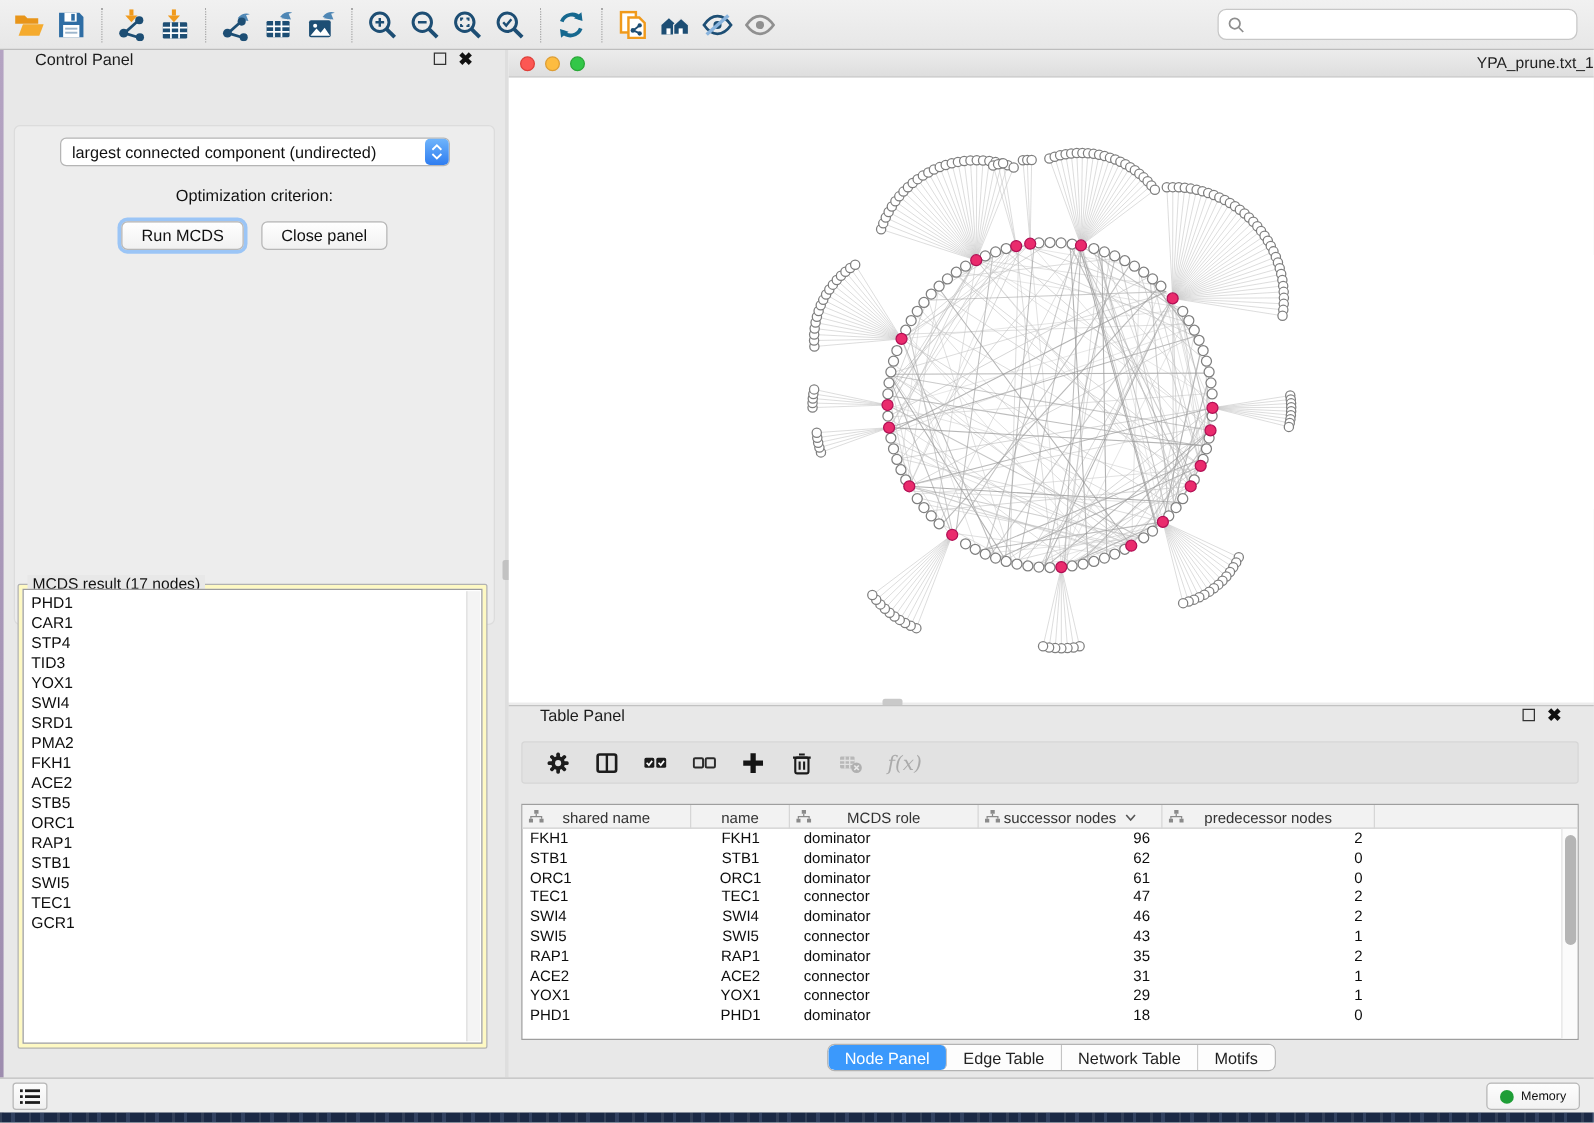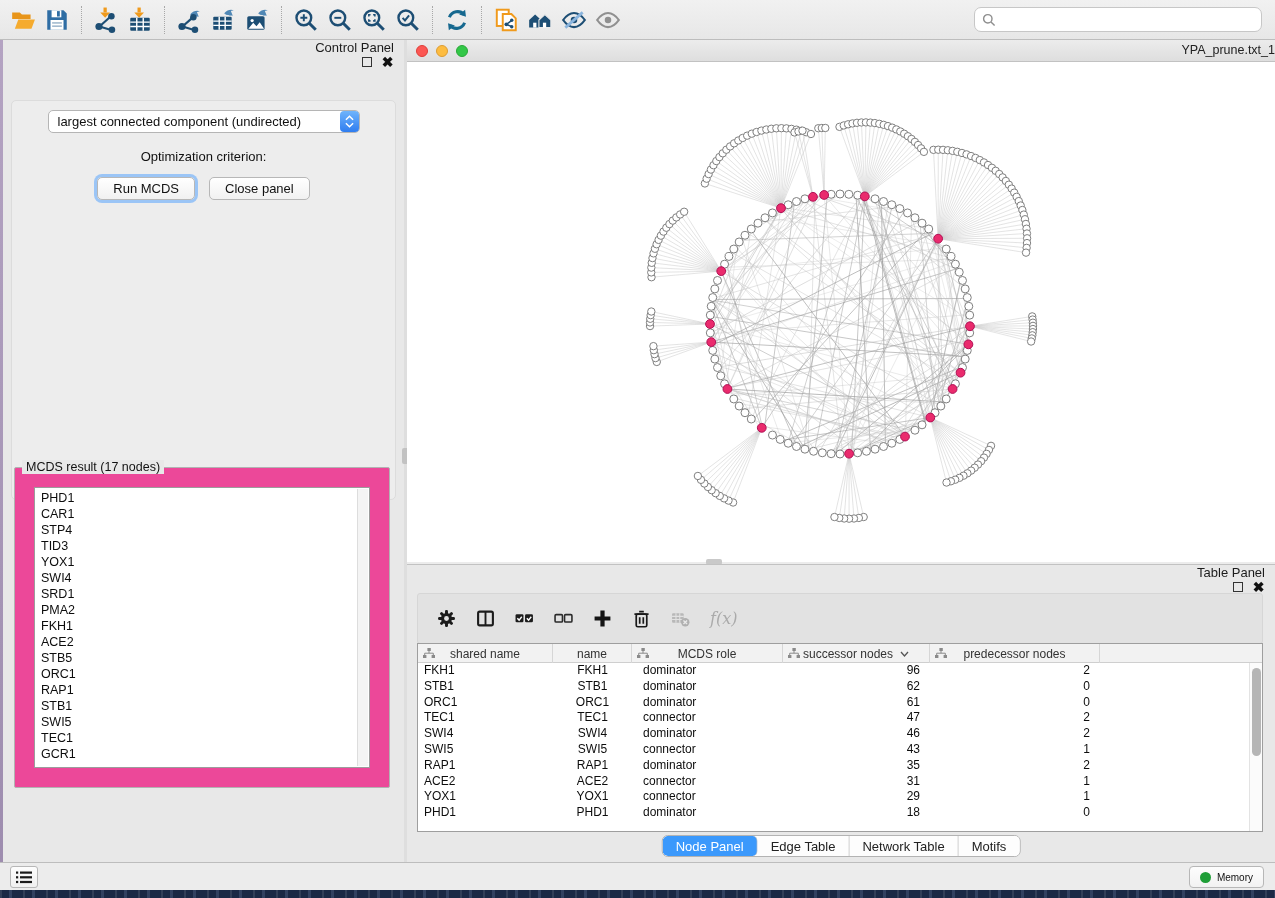--- a/index.html
+++ b/index.html
@@ -21,21 +21,21 @@
   #search-input { border:none; outline:none; flex:1; height:20px; font-size:12px;
     font-family:"Liberation Sans",sans-serif; background:transparent; }
 
   
   #left-sliver { position:absolute; left:0; top:40px; width:3px; height:850px;
     background:linear-gradient(#b4a3c2,#9d8cae); }
 
   
   #control-panel { position:absolute; left:3px; top:40px; width:401px; height:822px;
     background:#e8e8e8; }
-  .panel-head { height:24px; display:flex; align-items:flex-end; padding:0 10px;flex-direction:column; }
+  .panel-head { height:24px; display:flex; align-items:flex-start; padding:0 25px; }
   .panel-title { font-size:13px; color:#1c1c1c; }
   .head-btns { margin-left:auto; display:flex; align-items:center; gap:9px; }
   .float-btn { width:10px; height:10px; border:1.6px solid #333; background:transparent; cursor:pointer; }
   .close-btn { width:13px; height:13px; background:transparent; border:none; cursor:pointer;
     font-size:14px; font-weight:bold; color:#111; line-height:10px; padding:0; }
 
   .seg-tabs { position:absolute; left:50%; transform:translateX(-50%); top:30px;
     display:flex; border:1px solid #b3b3b3; border-radius:6px; background:#fff;
     overflow:hidden; height:23px; }
   .seg { font-size:13px; color:#222; padding:3px 13px; background:#fdfdfd;
@@ -53,22 +53,22 @@
   .stepper { width:19px; height:21px; margin-right:0px; border-radius:4px;
     background:linear-gradient(#6fb4fb,#2f7df0); display:flex; flex-direction:column;
     align-items:center; justify-content:center; gap:1px; }
   .stepper svg { width:9px; height:6px; }
   .btn-row { display:flex; justify-content:center; gap:14px; margin-top:13px; }
   .mac-btn { height:23px; padding:0 15px; font-size:13px; color:#111;
     background:linear-gradient(#ffffff,#f1f1f1); border:1px solid #b7b7b7;
     border-radius:5px; cursor:pointer; font-family:"Liberation Sans",sans-serif; }
   .mac-btn.focused { box-shadow:0 0 0 3px rgba(110,175,250,.65); }
 
-  #mcds-fieldset { position:absolute; left:11px; top:427px; width:376px; height:321px;
-    border:1px solid #b2b2b2; border-radius:2px; background:#ec4899; padding:19px; }
+  #mcds-fieldset { position:absolute; left:11px; top:427px; width:376px; height:372px;
+    border:1px solid #b2b2b2; border-radius:2px; background:#fef9c3; padding:3px; }
   #mcds-legend { position:absolute; top:-8px; left:7px; background:#e8e8e8;
     padding:0 4px; font-size:12.5px; color:#111; }
   #mcds-list { position:relative; width:100%; height:100%; background:#fff;
     border:1px solid #9c9c9c; overflow:hidden; padding-top:2px; }
   .mcds-item { font-size:12.5px; color:#0d0d0d; line-height:16px; padding-left:6px; }
   #mcds-scroll { position:absolute; right:1px; top:1px; bottom:1px; width:11px;
     background:#f4f4f4; border-left:1px solid #ddd; }
 
   
   #v-splitter { position:absolute; left:404px; top:40px; width:3px; height:822px; background:#dedede; }
@@ -87,21 +87,21 @@
   .lights { position:absolute; left:9px; top:5px; display:flex; gap:8px; }
   .light { width:12px; height:12px; border-radius:50%; cursor:pointer; }
   .light.red   { background:#fc5753; border:1px solid #df3e38; }
   .light.yellow{ background:#fdbc40; border:1px solid #dd9d33; }
   .light.green { background:#33c748; border:1px solid #29a837; }
   #net-svg { position:absolute; left:0; top:22px; }
 
   
   #table-panel { position:absolute; left:407px; top:564px; width:868px; height:298px;
     background:#e8e8e8; border-top:1px solid #c2c2c2; }
-  #tbl-toolbar { position:absolute; left:10px; top:28px; width:846px; height:51px;
+  #tbl-toolbar { position:absolute; left:10px; top:28px; width:846px; height:34px;
     background:#e2e2e2; border:1px solid #d6d6d6; border-radius:3px;
     display:flex; align-items:center; gap:20px; padding-left:19px; }
   .ttb { border:none; background:transparent; cursor:pointer; display:flex; align-items:center; padding:0; }
   .ttb svg { width:19px; height:19px; }
   .ttb.disabled { cursor:default; }
   .fx { font-family:"DejaVu Serif", serif; font-style:italic; font-size:16px; color:#aaa; }
 
   #tbl-box { position:absolute; left:10px; top:78px; width:846px; height:189px;
     background:#fff; border:1px solid #9e9e9e; overflow:hidden; }
   .tgrid { display:grid; grid-template-columns:135px 79px 151px 147px 170px 1fr; }

